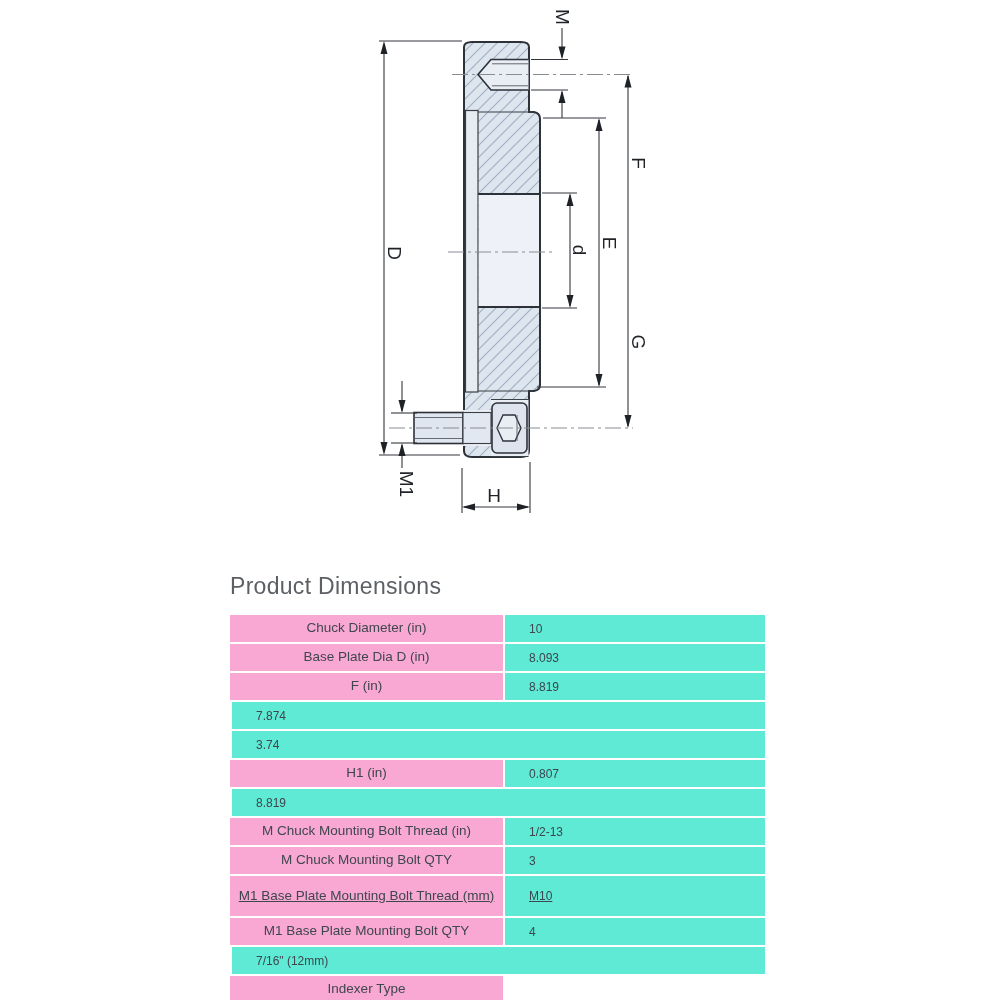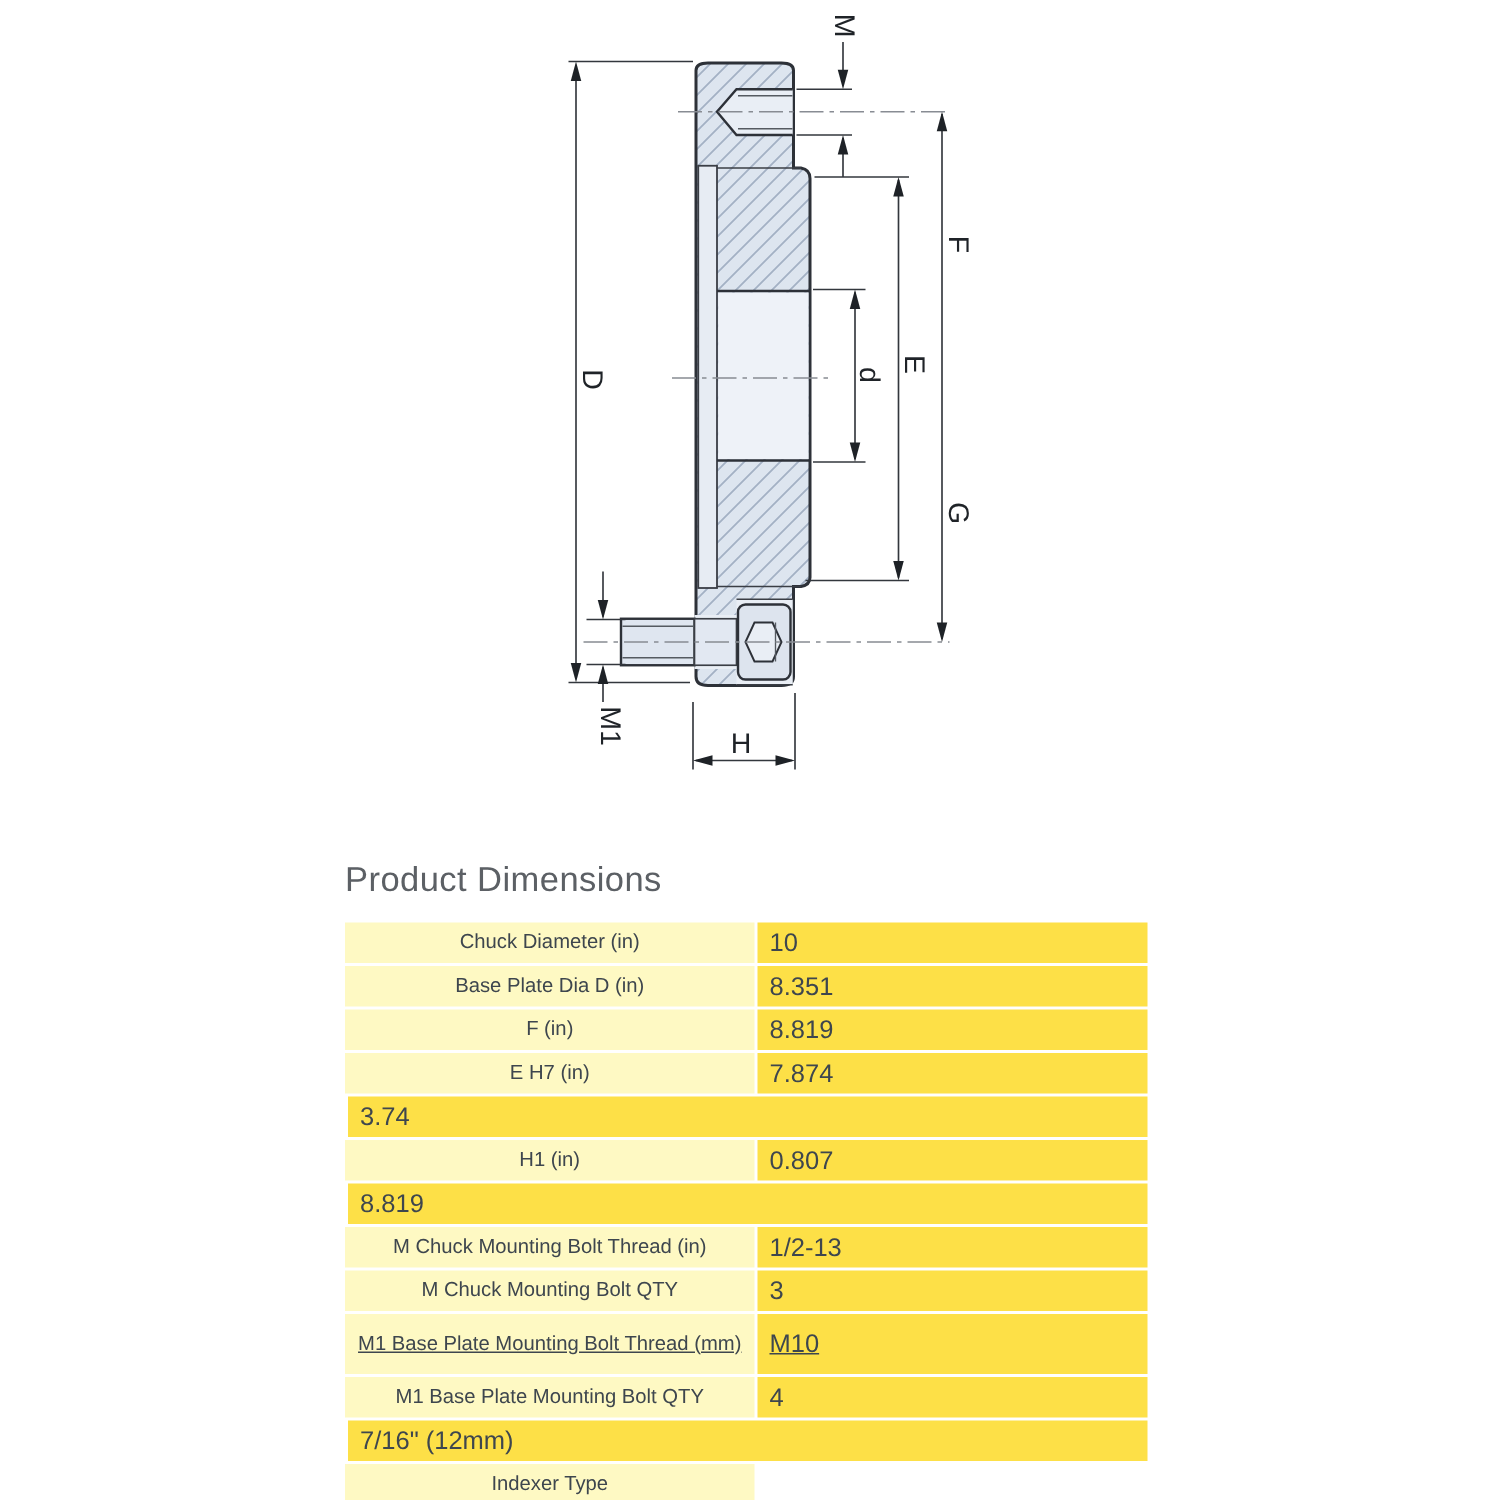--- a/index.html
+++ b/index.html
@@ -3,25 +3,25 @@
 <meta charset="utf-8">
 <style>
   html,body{margin:0;padding:0;background:#ffffff;}
   .stage{position:relative;width:1000px;height:1000px;background:#ffffff;overflow:hidden;
          font-family:"Liberation Sans", sans-serif;}
   .drawing-svg{position:absolute;left:0;top:0;}
   .content{position:absolute;left:230px;top:573px;width:535px;}
   .section-title{margin:0 0 15px 0;font-size:23px;font-weight:400;color:#5c6065;letter-spacing:.3px;}
   .spec-table{width:535px;}
   .trow{display:flex;margin-bottom:2px;}
-  .tlabel{width:265px;background:#fef9c3;color:#3e464e;font-size:13.5px;
+  .tlabel{width:265px;background:#f9a8d4;color:#3e464e;font-size:13.5px;
           display:flex;align-items:center;justify-content:center;text-align:center;
           min-height:27px;padding:0 4px;line-height:1.25;}
-  .tvalue{flex:1;background:#fde047;color:#3e464e;font-size:17px;
-          display:flex;align-items:center;min-height:27px;padding:0 0 0 8px;margin-left:2px;}
+  .tvalue{flex:1;background:#5eead4;color:#3e464e;font-size:12px;
+          display:flex;align-items:center;min-height:27px;padding:0 0 0 24px;margin-left:2px;}
   .trow.tall .tlabel,.trow.tall .tvalue{min-height:40px;text-decoration:underline;}
   svg text{font-family:"Liberation Sans", sans-serif;fill:#1f2328;font-size:19px;}
 </style>
 </head>
 <body>
 
 <div class="stage">
 
   <svg class="drawing-svg" width="1000" height="540" viewBox="0 0 1000 540">
     <defs>
@@ -138,28 +138,27 @@
   <div class="content">
     <h2 class="section-title">Product Dimensions</h2>
 
     <div class="spec-table">
       <div class="trow">
         <div class="tlabel">Chuck Diameter (in)</div>
         <div class="tvalue">10</div>
       </div>
       <div class="trow">
         <div class="tlabel">Base Plate Dia D (in)</div>
-        <div class="tvalue">8.351</div>
+        <div class="tvalue">8.093</div>
       </div>
       <div class="trow">
         <div class="tlabel">F (in)</div>
         <div class="tvalue">8.819</div>
       </div>
       <div class="trow">
-        <div class="tlabel">E H7 (in)</div>
         <div class="tvalue">7.874</div>
       </div>
       <div class="trow">
         <div class="tvalue">3.74</div>
       </div>
       <div class="trow">
         <div class="tlabel">H1 (in)</div>
         <div class="tvalue">0.807</div>
       </div>
       <div class="trow">

